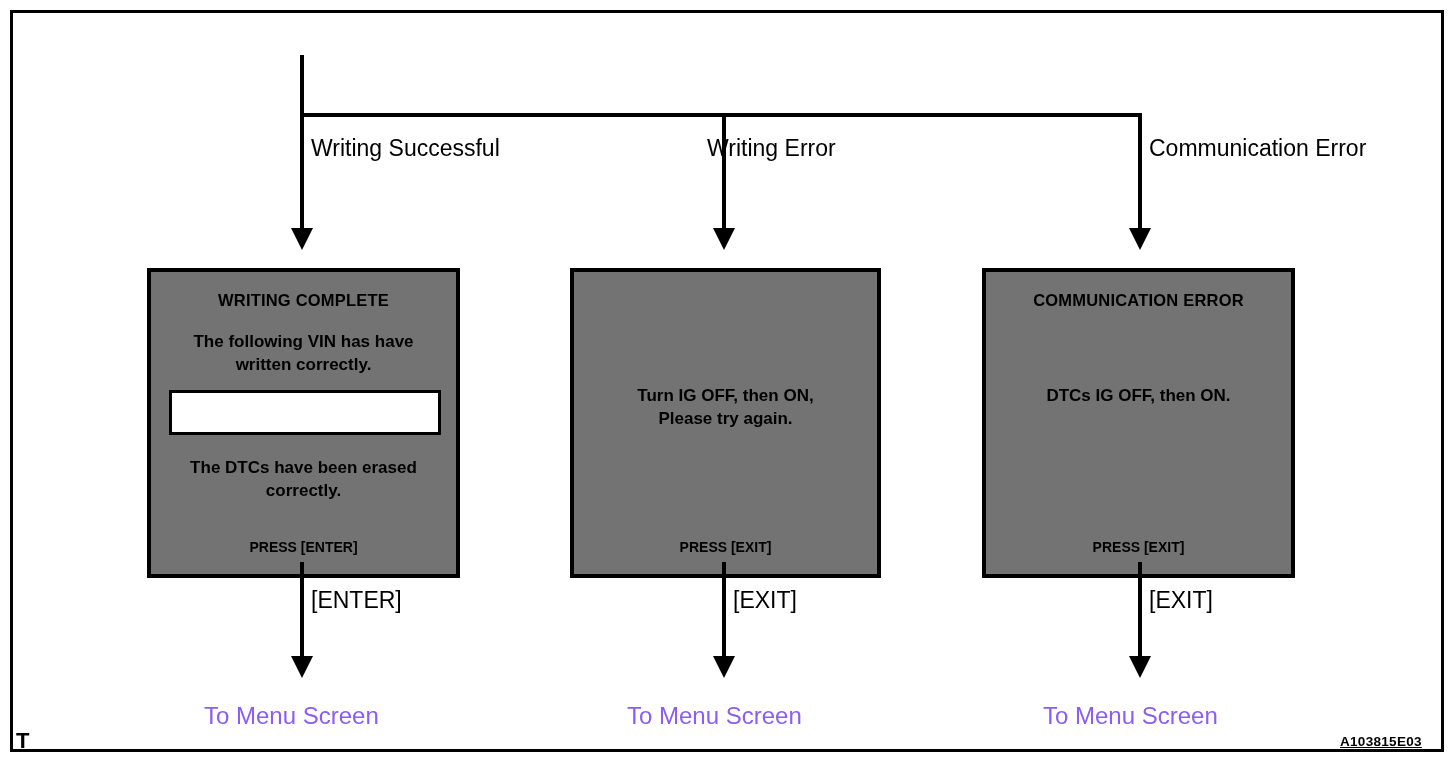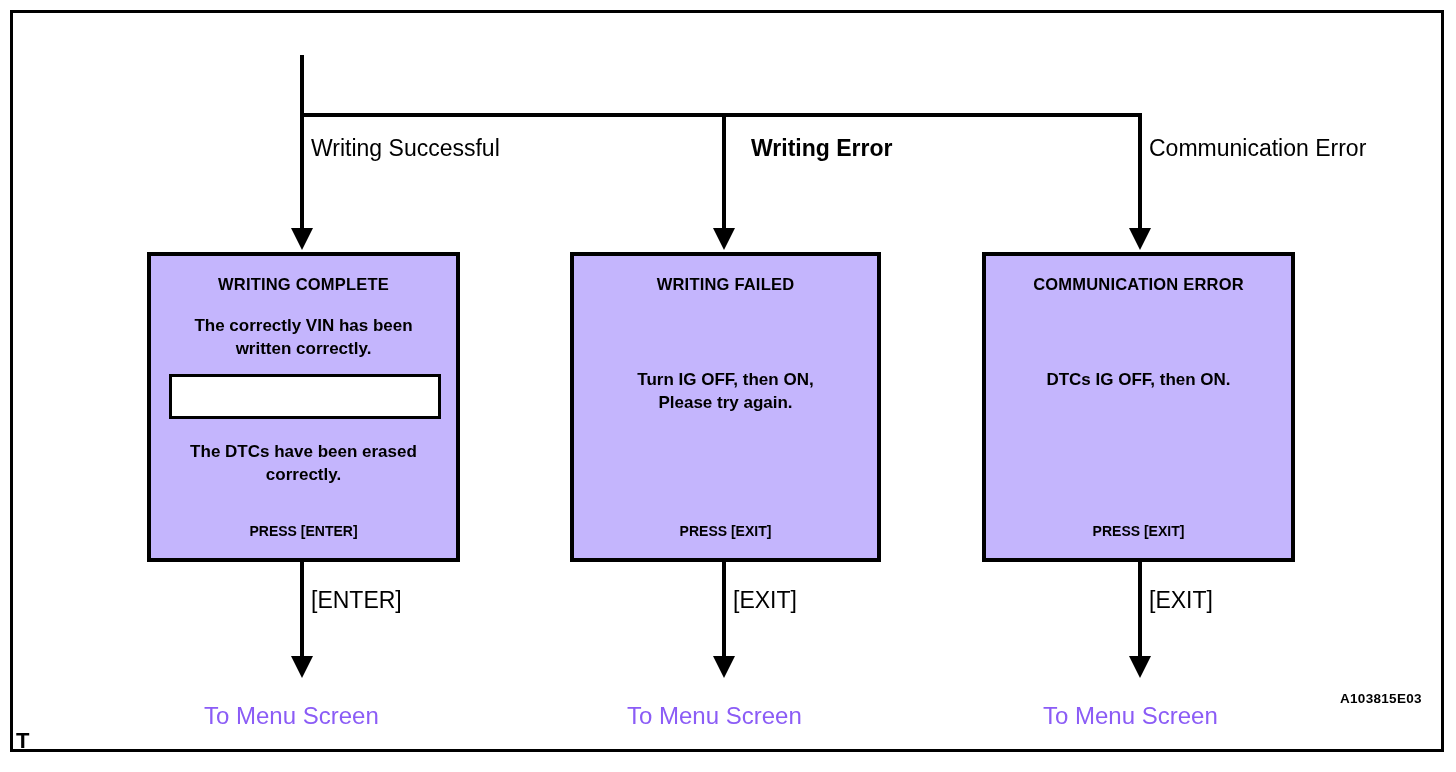--- a/index.html
+++ b/index.html
@@ -46,21 +46,22 @@
     height: 0;
     border-left: 11px solid transparent;
     border-right: 11px solid transparent;
     border-top: 22px solid #000000;
   }
   
   .screen-box {
     position: absolute;
     border: 4px solid #000000;
     box-sizing: border-box;
-    background: #c4b5fd;
+    background: #737373;
+    margin-top: 16px;
   }
   .screen-title {
     position: absolute;
     left: 0;
     right: 0;
     text-align: center;
     font-weight: bold;
     font-size: 16.5px;
     letter-spacing: 0.2px;
   }
@@ -130,41 +131,40 @@
   <div class="vline" style="left:300px; top:113px; height:118px;"></div>
   <div class="arrowhead" style="left:291px; top:228px;"></div>
 
   <div class="vline" style="left:722px; top:113px; height:118px;"></div>
   <div class="arrowhead" style="left:713px; top:228px;"></div>
 
   <div class="vline" style="left:1138px; top:113px; height:118px;"></div>
   <div class="arrowhead" style="left:1129px; top:228px;"></div>
 
   <div class="edge-label" style="left:311px; top:135px;">Writing Successful</div>
-  <div class="edge-label" style="left:751px; top:135px;font-weight:bold;">Writing Error</div>
+  <div class="edge-label" style="left:707px; top:135px;">Writing Error</div>
   <div class="edge-label" style="left:1149px; top:135px;">Communication Error</div>
 
   <div class="screen-box" style="left:147px; top:252px; width:313px; height:310px;">
     <div class="screen-title" style="top:19px;">WRITING COMPLETE</div>
     <div class="screen-body" style="top:59px;">
-      <span>The correctly VIN has been</span><br>
+      <span>The following VIN has have</span><br>
       <span>written correctly.</span>
     </div>
     <div class="vin-field" style="left:18px; top:118px; width:272px; height:45px;">
       <span style="display:block; text-align:center; font-weight:bold; font-size:17px; line-height:39px;"></span>
     </div>
     <div class="screen-body" style="top:185px;text-align:center;">
       <span>The DTCs have been erased</span><br>
       <span>correctly.</span>
     </div>
     <div class="screen-footer" style="top:267px;">PRESS [ENTER]</div>
   </div>
 
   <div class="screen-box" style="left:570px; top:252px; width:311px; height:310px;">
-    <div class="screen-title" style="top:19px;">WRITING  FAILED</div>
     <div class="screen-body" style="top:113px;">
       <span>Turn IG OFF, then ON,</span><br>
       <span>Please try again.</span>
     </div>
     <div class="screen-footer" style="top:267px;">PRESS [EXIT]</div>
   </div>
 
   <div class="screen-box" style="left:982px; top:252px; width:313px; height:310px;">
     <div class="screen-title" style="top:19px;">COMMUNICATION ERROR</div>
     <div class="screen-body" style="top:113px;">
@@ -184,15 +184,15 @@
   <div class="vline" style="left:1138px; top:562px; height:98px;"></div>
   <div class="arrowhead" style="left:1129px; top:656px;"></div>
   <div class="edge-label" style="left:1149px; top:587px;">[EXIT]</div>
 
   <div class="terminal-label" style="left:204px; top:702px;">To Menu Screen</div>
   <div class="terminal-label" style="left:627px; top:702px;">To Menu Screen</div>
   <div class="terminal-label" style="left:1043px; top:702px;">To Menu Screen</div>
 
   <div class="corner-mark" style="left:16px; top:728px;">T</div>
 
-  <div class="ref-code" style="left:1340px; top:691px;">A103815E03</div>
+  <div class="ref-code" style="left:1340px; top:734px;text-decoration:underline;">A103815E03</div>
 
 </div>
 
 </body></html>

